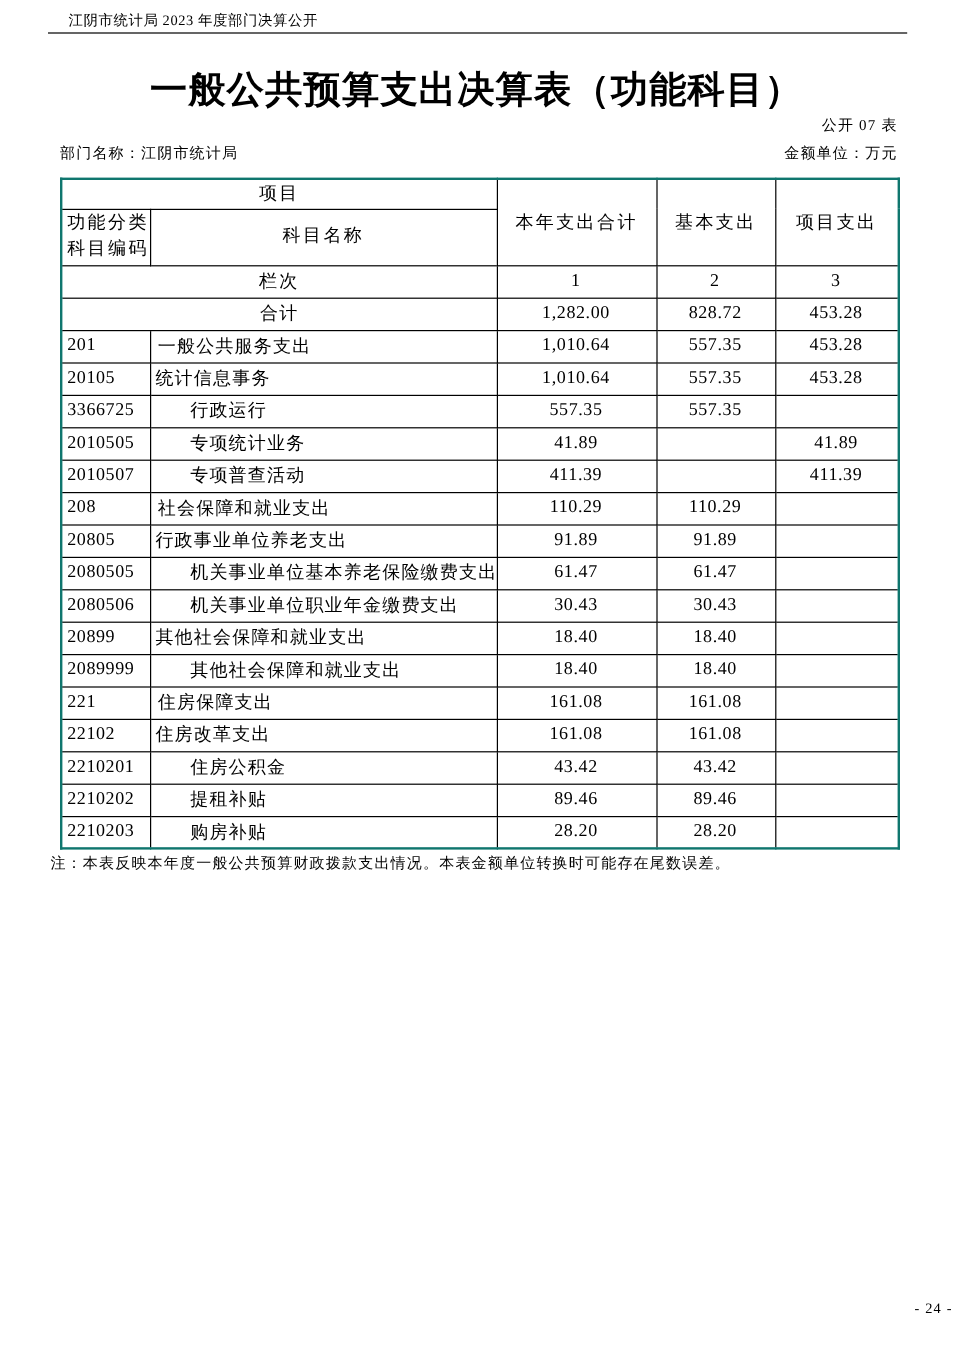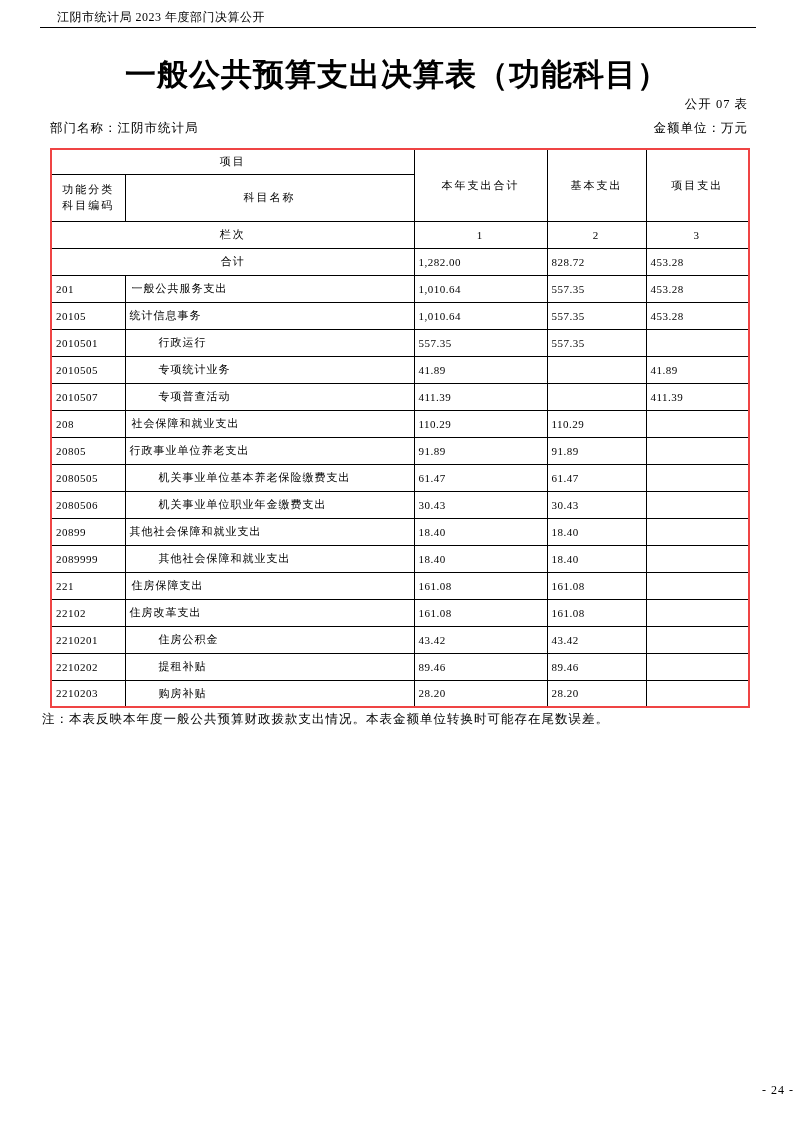--- a/index.html
+++ b/index.html
@@ -31,35 +31,35 @@
   }
   .meta-row {
     position: absolute; top: 120px; left: 50px; right: 46px;
     display: flex; justify-content: space-between;
     font-size: 12.5px; letter-spacing: 1px; gap: 20px;
   }
   table.budget-table {
     position: absolute; top: 148px; left: 50px;
     width: 698px; table-layout: fixed;
     border-collapse: collapse;
-    border: 2px solid #ef4444;
-    font-size: 11px;
+    border: 2px solid #0f766e;
+    font-size: 15px;
   }
   .budget-table td {
     border: 1px solid #000;
     height: 27px;
     padding: 0 4px;
     letter-spacing: 1px;
     overflow: hidden; white-space: nowrap;
     vertical-align: middle;
   }
   .budget-table thead td { text-align: center; letter-spacing: 2px; }
   .budget-table tr.hdr-top td { height: 25px; }
   .budget-table tr.hdr-code td { height: 47px; line-height: 1.45; }
-  .budget-table td.num { text-align: left; padding-right: 5px; letter-spacing: 0.5px; }
+  .budget-table td.num { text-align: center; padding-right: 5px; letter-spacing: 0.5px; }
   .budget-table td.center { text-align: center; }
   .budget-table td.code { text-align: left; padding-left: 4px; letter-spacing: 0.5px; }
   .budget-table td.name { text-align: left; }
   .budget-table td.ind0 { padding-left: 6px; margin-top: 41px; }
   .budget-table td.ind1 { }
   .budget-table td.ind2 { padding-left: 33px; }
   .note {
     position: absolute; top: 711px; left: 42px; right: 40px;
     font-size: 12.5px; letter-spacing: 1px;
   }
@@ -124,21 +124,21 @@
         <td class="num">453.28</td>
       </tr>
       <tr>
         <td class="code">20105</td>
         <td class="name ind1">统计信息事务</td>
         <td class="num">1,010.64</td>
         <td class="num">557.35</td>
         <td class="num">453.28</td>
       </tr>
       <tr>
-        <td class="code">2010501</td>
+        <td class="code">3366725</td>
         <td class="name ind2">行政运行</td>
         <td class="num">557.35</td>
         <td class="num">557.35</td>
         <td class="num"></td>
       </tr>
       <tr>
         <td class="code">2010505</td>
         <td class="name ind2">专项统计业务</td>
         <td class="num">41.89</td>
         <td class="num"></td>

